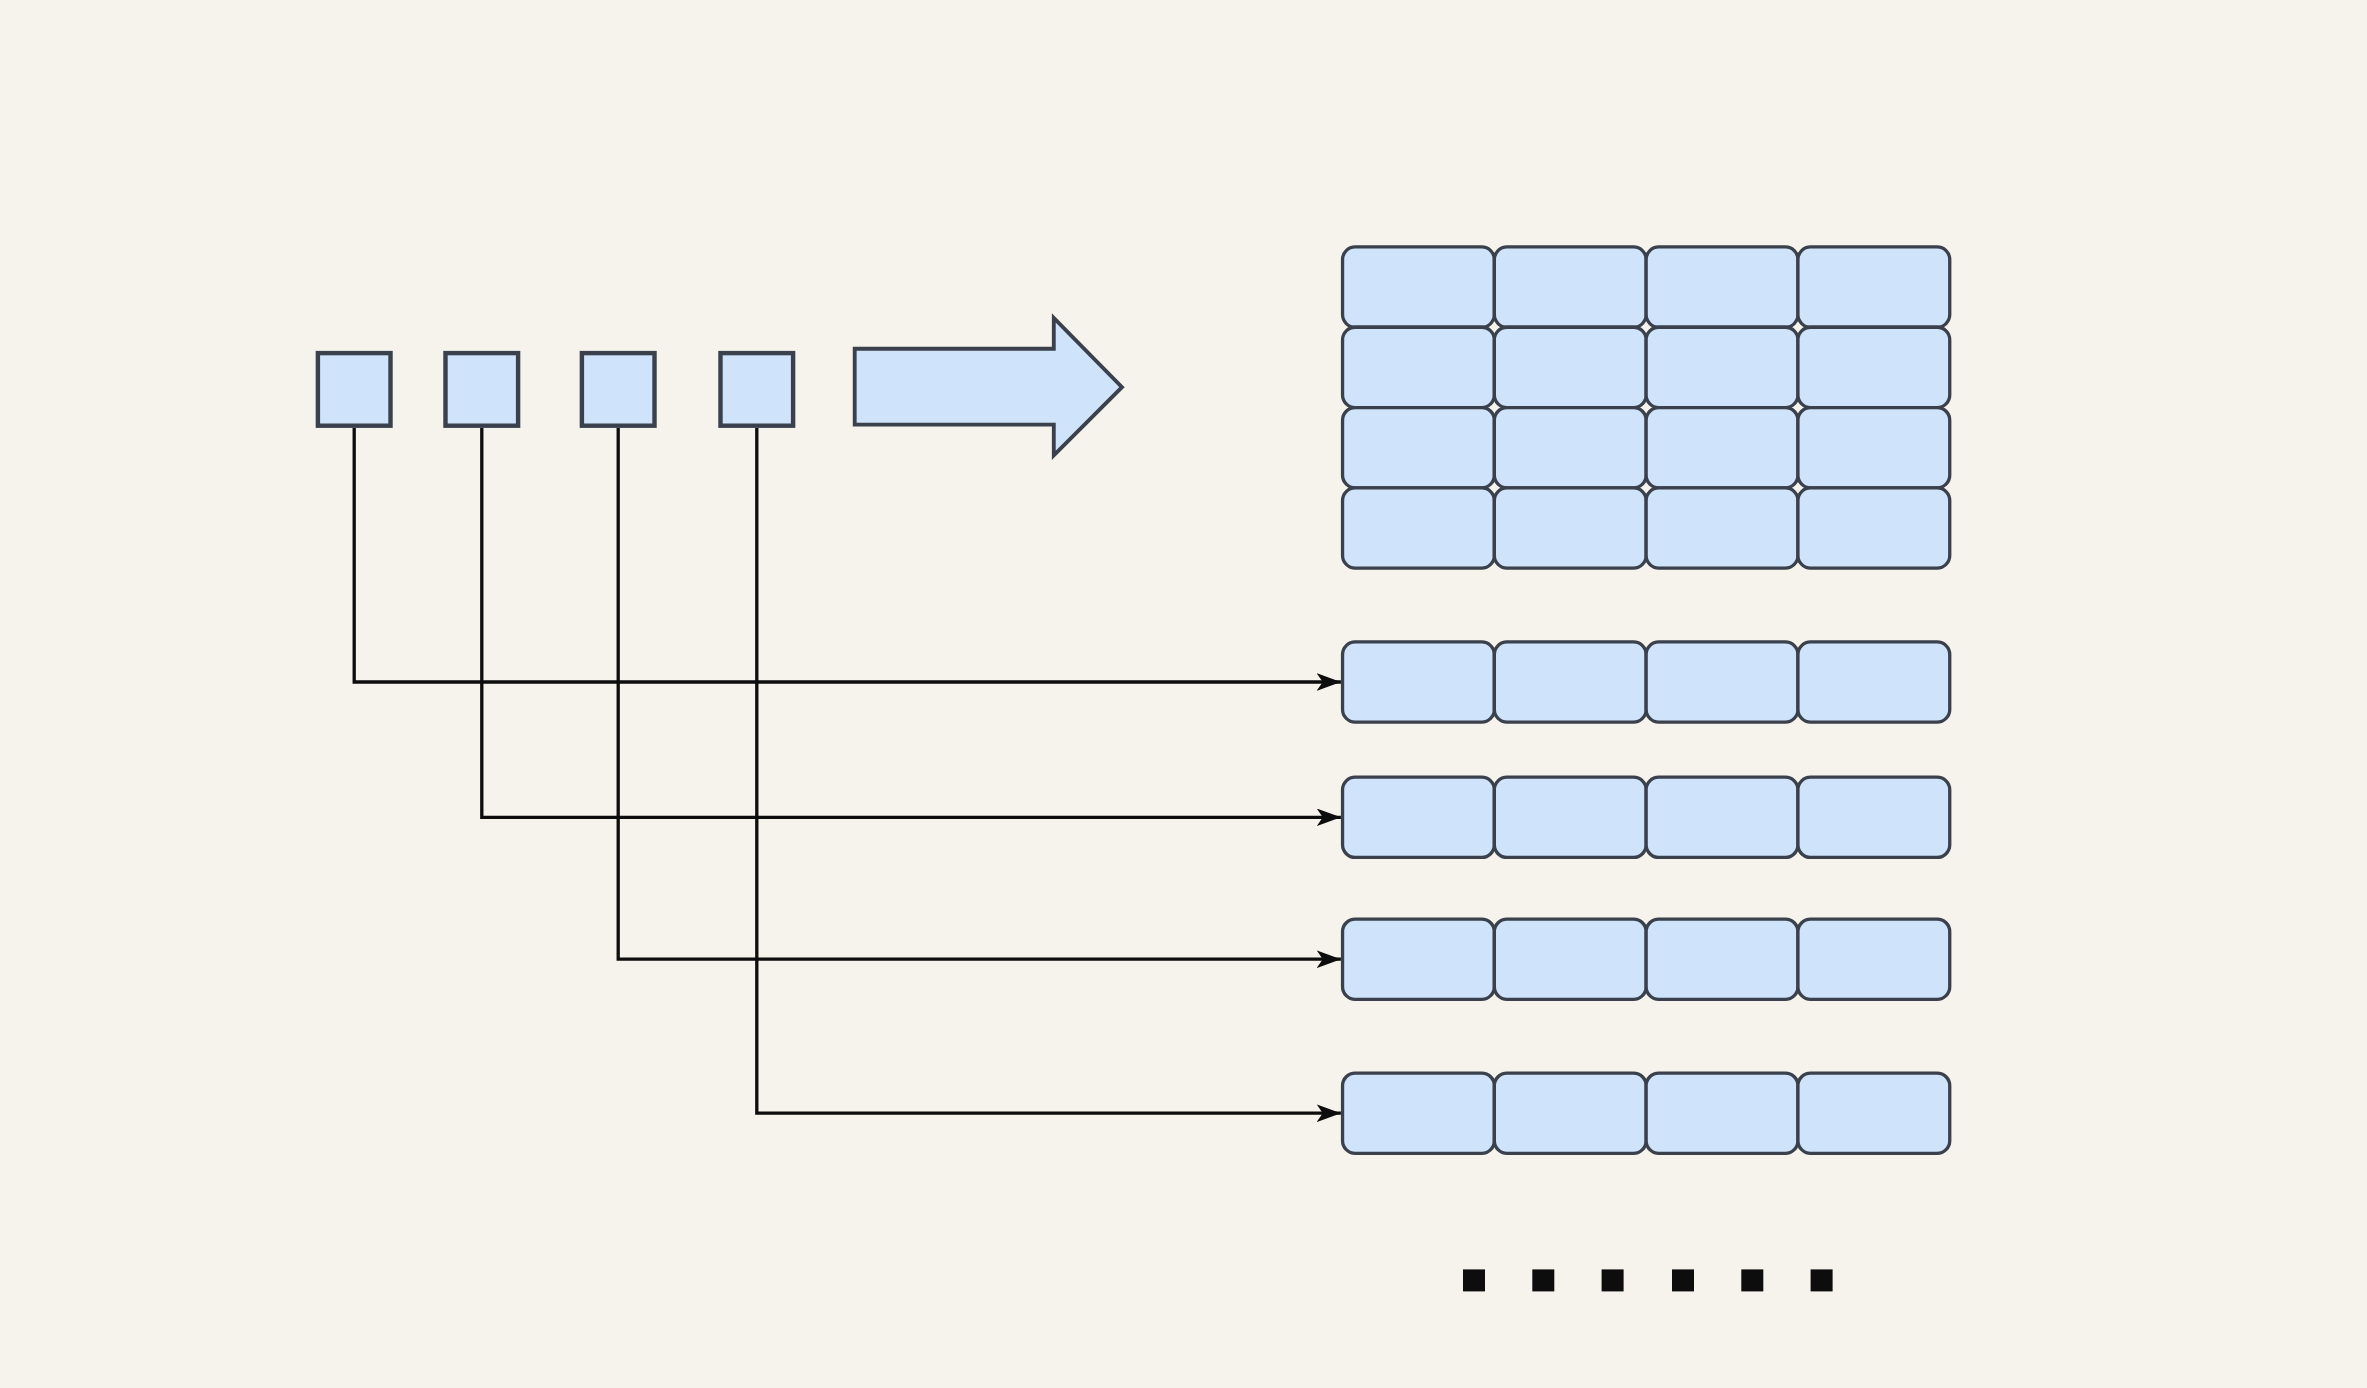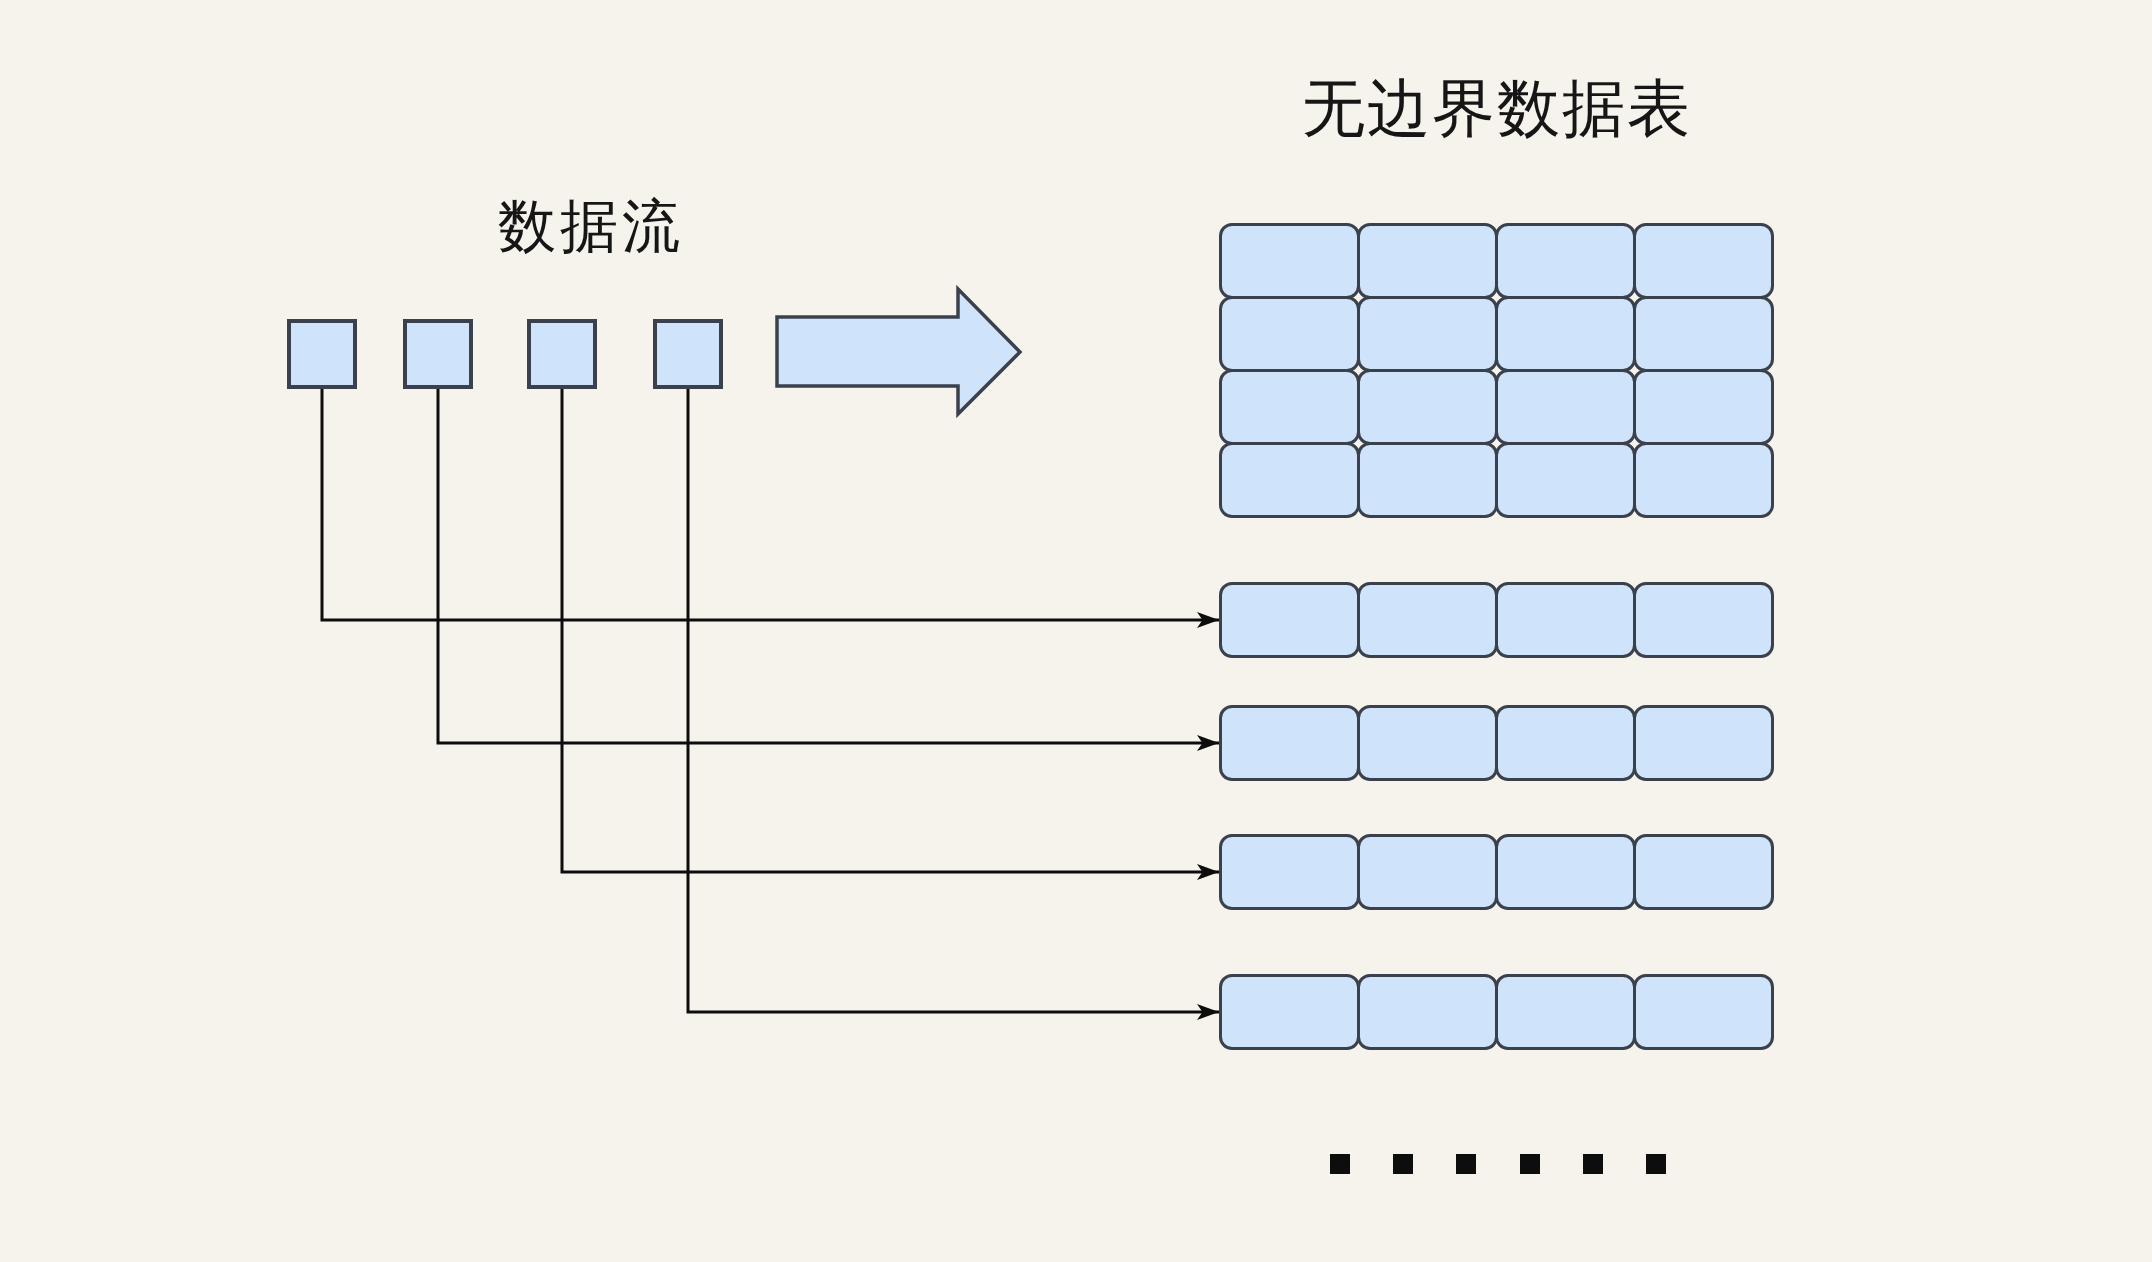--- a/index.html
+++ b/index.html
@@ -51,22 +51,20 @@
   }
   .dot{
     position:absolute;
     background:var(--line);
   }
 </style>
 </head>
 <body>
 
 <div class="stage">
-  <div class="title stream-title">数据流</div>
-  <div class="title table-title">无边界数据表</div>
   <svg class="wires" width="2152" height="1262" viewBox="0 0 2152 1262">
       <defs>
         <marker id="ah" markerUnits="userSpaceOnUse" markerWidth="26" markerHeight="20" refX="22" refY="8" orient="auto">
           <path d="M0 0 L22 8 L0 16 L5.5 8 Z" fill="var(--line)"></path>
         </marker>
       </defs>
       <path d="M 322 389 V 620 H 1219" fill="none" stroke="var(--line)" stroke-width="3" marker-end="url(#ah)"></path>
       <path d="M 438 389 V 743 H 1219" fill="none" stroke="var(--line)" stroke-width="3" marker-end="url(#ah)"></path>
       <path d="M 562 389 V 872 H 1219" fill="none" stroke="var(--line)" stroke-width="3" marker-end="url(#ah)"></path>
       <path d="M 688 389 V 1012 H 1219" fill="none" stroke="var(--line)" stroke-width="3" marker-end="url(#ah)"></path>

